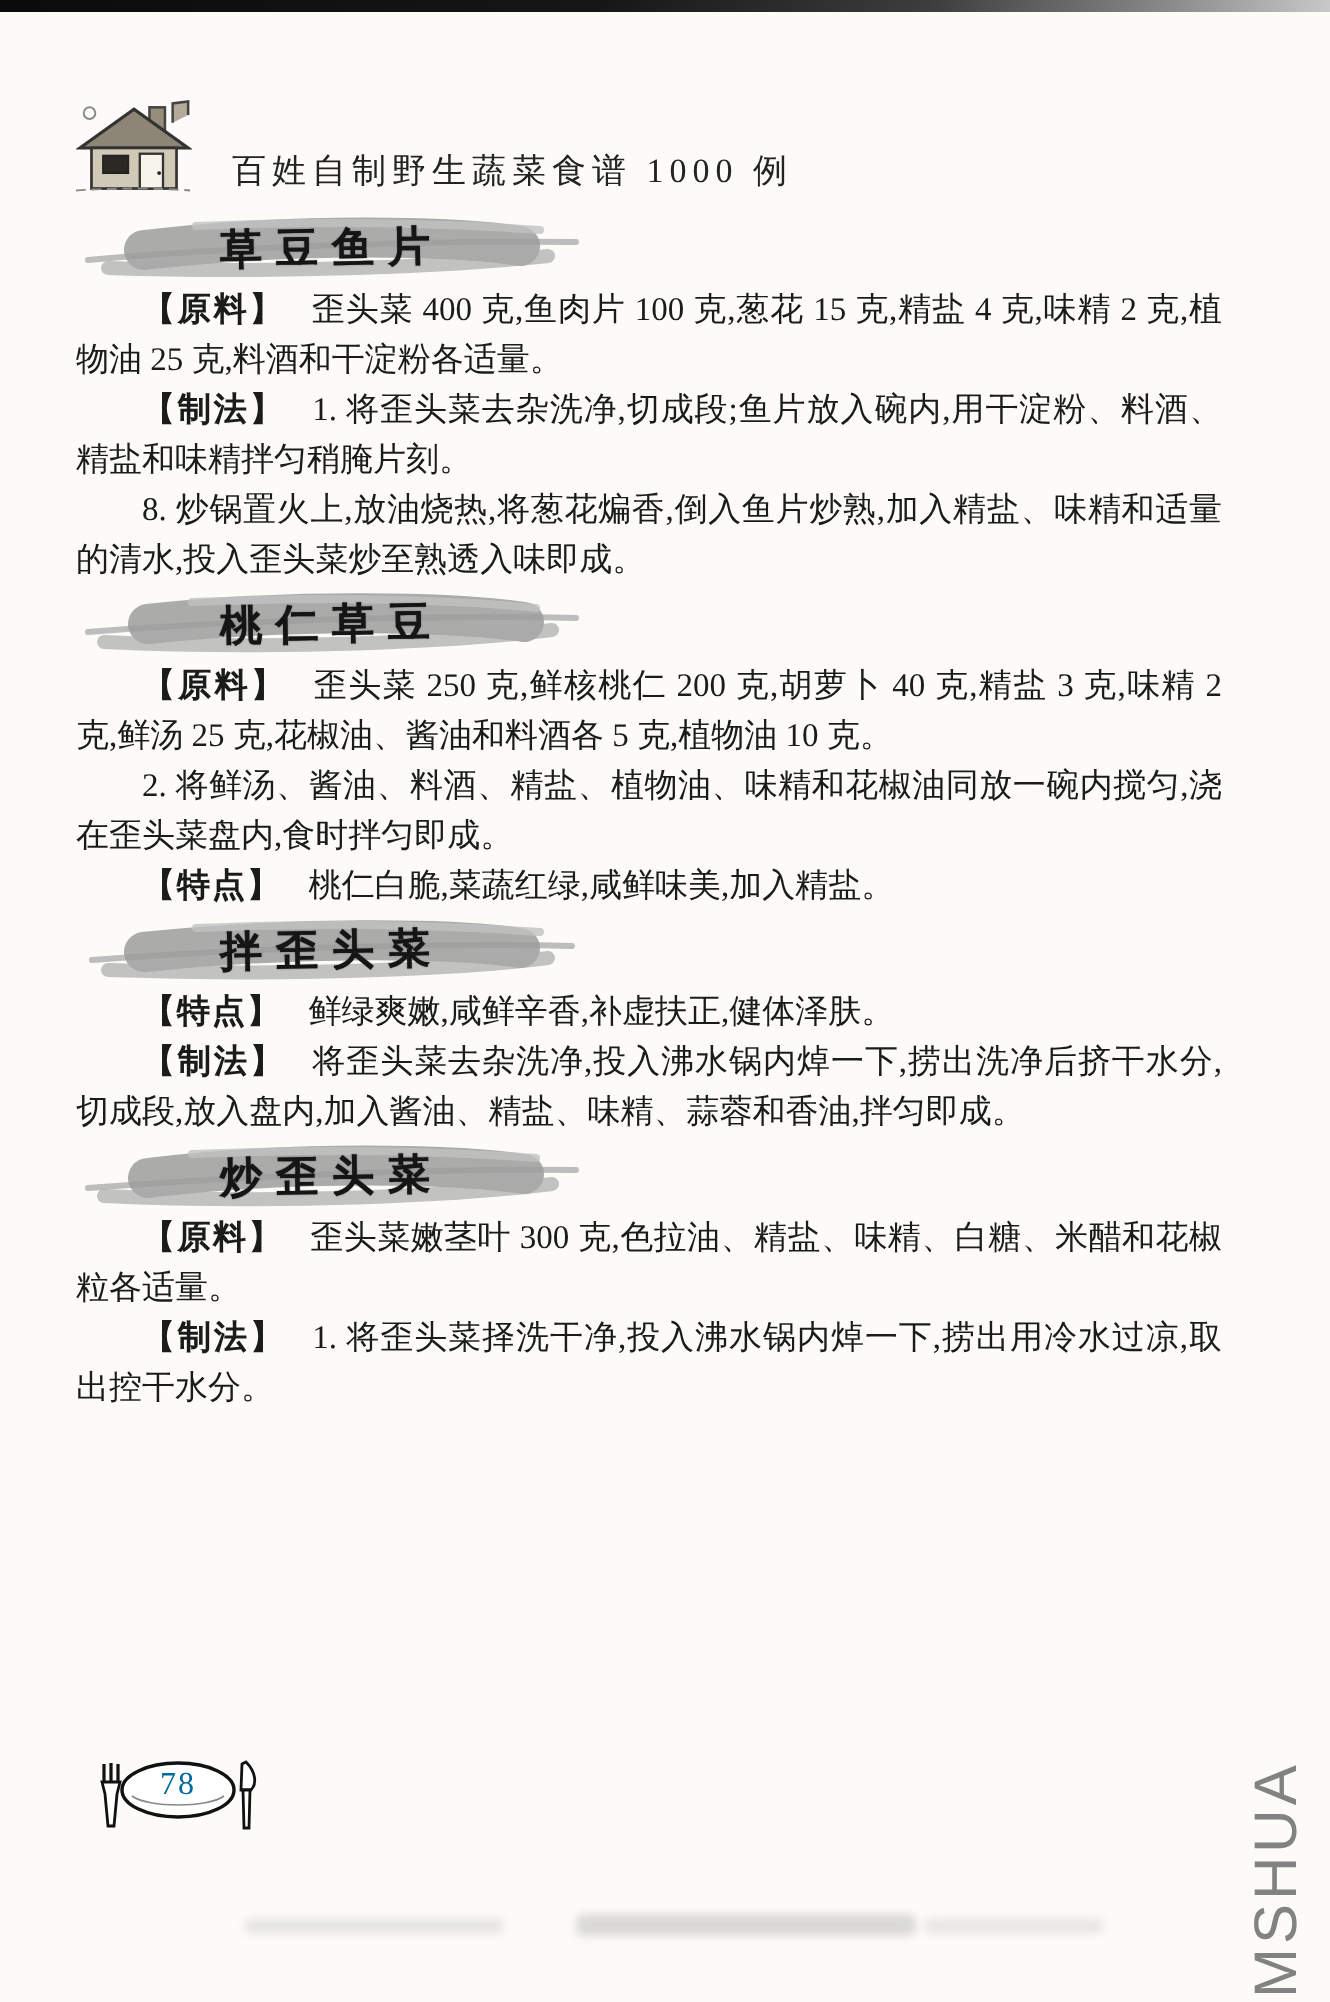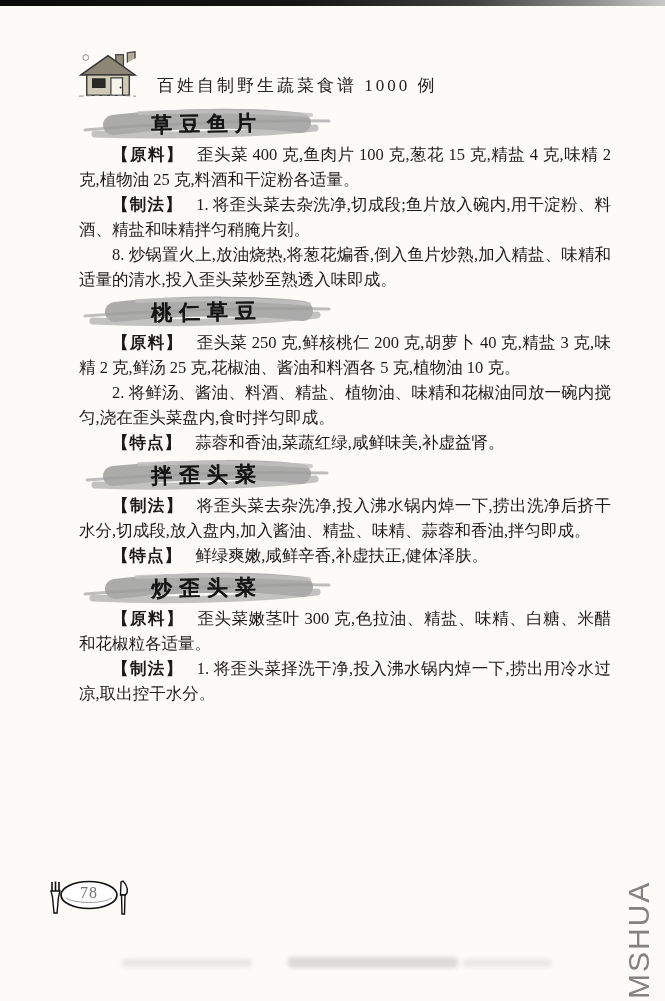--- a/index.html
+++ b/index.html
@@ -9,21 +9,21 @@
     margin:0 auto;
     background:#fcfbf8;
     overflow:hidden;
     font-family:"Liberation Serif","DejaVu Serif",serif;
     color:#1b1b1b;
   }
   .scan-edge{
     position:absolute;top:0;left:0;right:0;height:6px;
     background:linear-gradient(to right,#0b0b0b,#161616 45%,#3d3d3d 70%,#8a8a8a 88%,#c8c8c8 100%);
   }
-  .content{padding:50px 54px 0 79px;}
+  .content{padding:50px 54px 0 38px;}
 
   
   .header{display:flex;align-items:flex-end;gap:20px;height:54px;margin-bottom:0px;}
   .house{flex:0 0 auto;}
   .book-title{
     font-size:17px;letter-spacing:3px;color:#232323;
     padding-bottom:7px;
   }
 
   
@@ -47,21 +47,21 @@
     font-family:Liberation Serif, serif;
     font-weight:bold;letter-spacing:1px;margin-right:.8em;
   }
   .lbl:empty{margin-right:0;}
 
   
   .footer{position:absolute;left:44px;top:879px;width:92px;height:40px;}
   .footer svg{position:absolute;inset:0;}
   .page-number{
     position:absolute;left:22px;top:5px;width:46px;text-align:center;
-    font-size:16px;color:#737373;letter-spacing:1px;
+    font-size:16px;color:#0369a1;letter-spacing:1px;
   }
 
   
   .watermark{
     position:absolute;left:622px;top:999px;
     transform-origin:0 0;transform:rotate(-90deg);
     font-family:"Liberation Sans","DejaVu Sans",sans-serif;
     font-size:30px;color:#828282;letter-spacing:2px;
     white-space:nowrap;
   }
@@ -121,37 +121,37 @@
             <path d="M6 21 C 70 16 170 12 250 14" fill="none" stroke="#bdbdbd" stroke-width="3" stroke-linecap="round"></path>
             <path d="M36 17 C 110 9 190 11 224 16" fill="none" stroke="#9c9c9c" stroke-width="20" stroke-linecap="round" opacity="0.85"></path>
             <path d="M14 26 C 100 30 190 26 238 20" fill="none" stroke="#a9a9a9" stroke-width="7" stroke-linecap="round" opacity="0.7"></path>
             <path d="M58 6 C 130 3 190 5 230 9" fill="none" stroke="#c2c2c2" stroke-width="4" stroke-linecap="round" opacity="0.8"></path>
           </svg>
           <span class="rtitle">桃仁草豆</span>
         </div>
       </div>
       <p class="para"><b class="lbl">【原料】</b><span>歪头菜 250 克,鲜核桃仁 200 克,胡萝卜 40 克,精盐 3 克,味精 2 克,鲜汤 25 克,花椒油、酱油和料酒各 5 克,植物油 10 克。</span></p>
       <p class="para"><b class="lbl"></b><span>2. 将鲜汤、酱油、料酒、精盐、植物油、味精和花椒油同放一碗内搅匀,浇在歪头菜盘内,食时拌匀即成。</span></p>
-      <p class="para"><b class="lbl">【特点】</b><span>蒜蓉和香油,菜蔬红绿,咸鲜味美,补虚益肾。</span></p>
+      <p class="para"><b class="lbl">【特点】</b><span>桃仁白脆,菜蔬红绿,咸鲜味美,加入精盐。</span></p>
     </section>
 
     <section>
       <div class="brush-row">
         <div class="brush">
           <svg width="256" height="34" viewBox="0 0 256 34">
             <path d="M8 22 C 70 17 170 13 248 15" fill="none" stroke="#bdbdbd" stroke-width="3" stroke-linecap="round"></path>
             <path d="M34 18 C 110 10 190 11 222 16" fill="none" stroke="#9c9c9c" stroke-width="20" stroke-linecap="round" opacity="0.85"></path>
             <path d="M16 27 C 100 30 190 27 236 21" fill="none" stroke="#a9a9a9" stroke-width="7" stroke-linecap="round" opacity="0.7"></path>
             <path d="M60 6 C 130 3 190 5 232 8" fill="none" stroke="#c2c2c2" stroke-width="4" stroke-linecap="round" opacity="0.8"></path>
           </svg>
           <span class="rtitle">拌歪头菜</span>
         </div>
       </div>
+      <p class="para"><b class="lbl">【特点】</b><span>鲜绿爽嫩,咸鲜辛香,补虚扶正,健体泽肤。</span></p>
       <p class="para"><b class="lbl">【制法】</b><span>将歪头菜去杂洗净,投入沸水锅内焯一下,捞出洗净后挤干水分,切成段,放入盘内,加入酱油、精盐、味精、蒜蓉和香油,拌匀即成。</span></p>
-      <p class="para"><b class="lbl">【特点】</b><span>鲜绿爽嫩,咸鲜辛香,补虚扶正,健体泽肤。</span></p>
     </section>
 
     <section>
       <div class="brush-row">
         <div class="brush">
           <svg width="256" height="34" viewBox="0 0 256 34">
             <path d="M6 23 C 70 18 170 13 250 14" fill="none" stroke="#bdbdbd" stroke-width="3" stroke-linecap="round"></path>
             <path d="M36 18 C 110 9 190 11 224 16" fill="none" stroke="#9c9c9c" stroke-width="20" stroke-linecap="round" opacity="0.85"></path>
             <path d="M14 27 C 100 31 190 27 238 21" fill="none" stroke="#a9a9a9" stroke-width="7" stroke-linecap="round" opacity="0.7"></path>
             <path d="M58 6 C 130 3 190 5 230 8" fill="none" stroke="#c2c2c2" stroke-width="4" stroke-linecap="round" opacity="0.8"></path>

